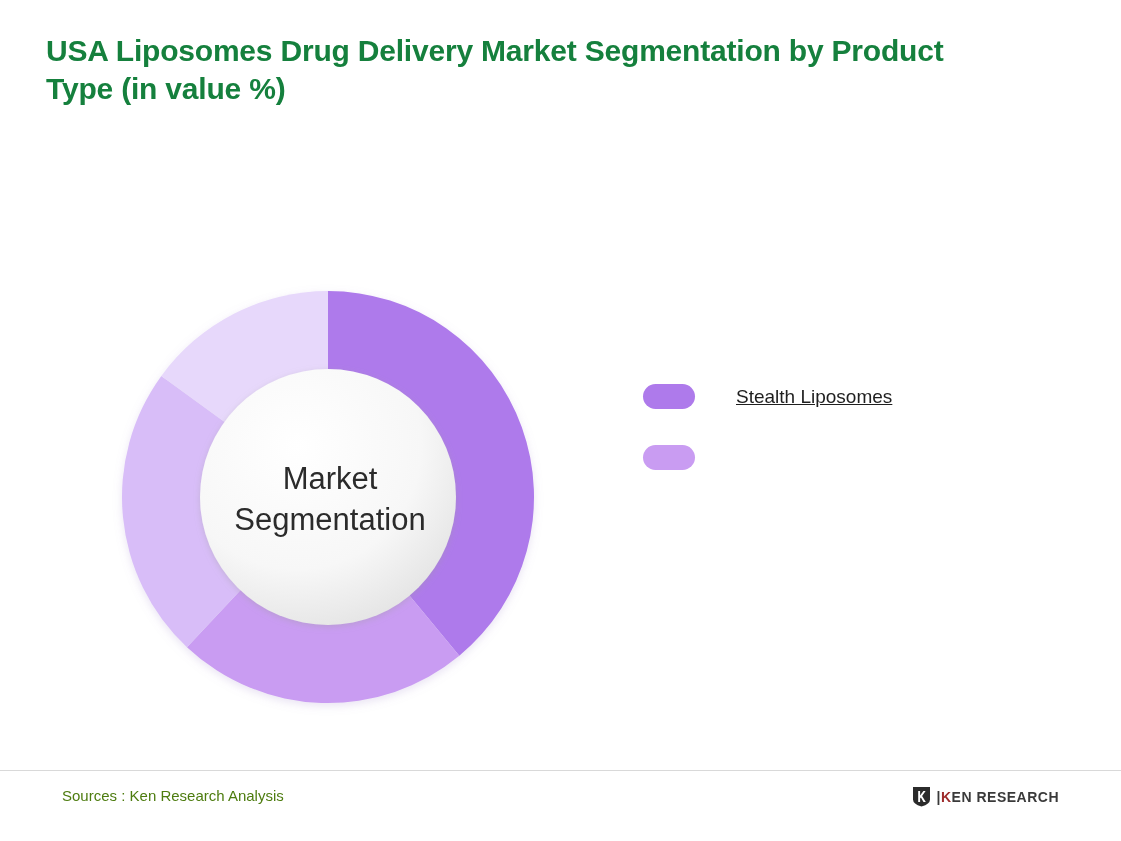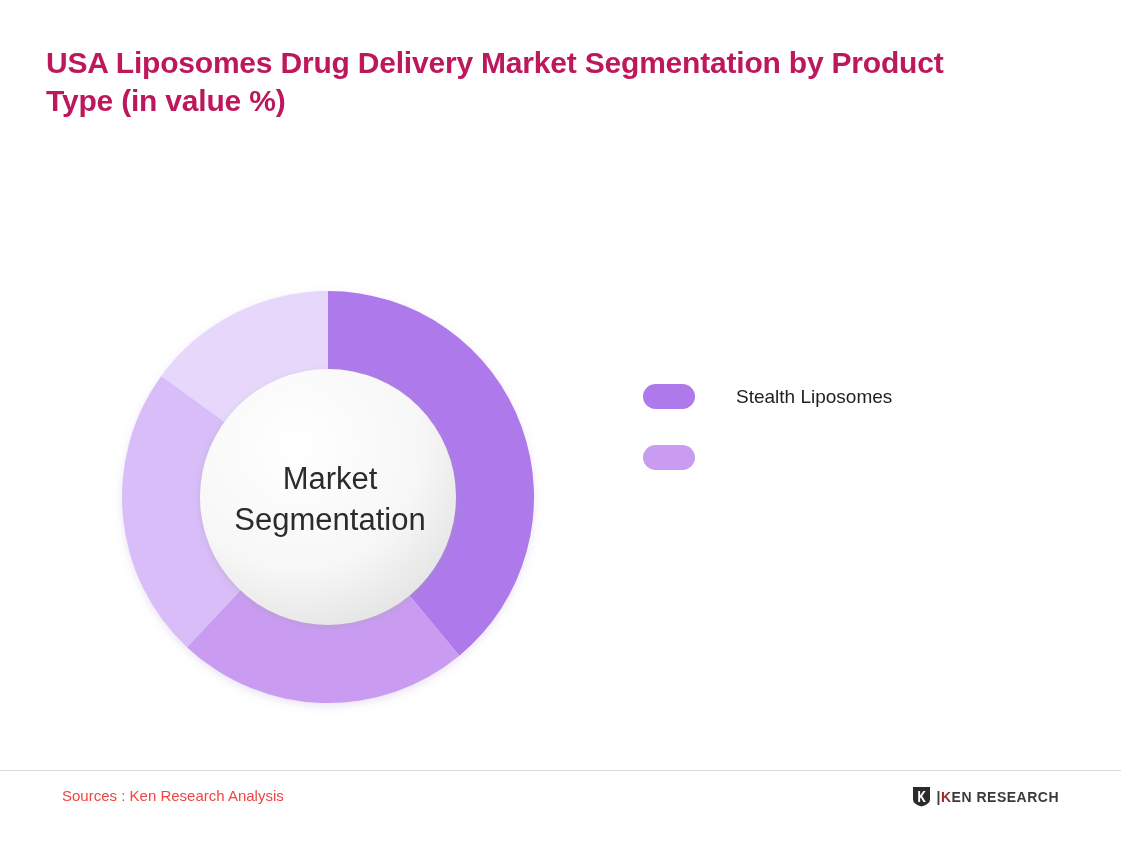--- a/index.html
+++ b/index.html
@@ -17,26 +17,26 @@
   .slide {
     position: absolute;
     inset: 0;
     background: #ffffff;
   }
 
   
   .title {
     position: absolute;
     left: 46px;
-    top: 44px;
+    top: 32px;
     width: 960px;
     font-size: 30px;
     font-weight: bold;
     line-height: 1.28;
-    color: #be185d;
+    color: #15803d;
     letter-spacing: -0.2px;
   }
   .subtitles {
     position: absolute;
     left: 62px;
     top: 182px;
     width: 900px;
     font-size: 19px;
     line-height: 1.78;
     color: #7d7d7d;
@@ -84,37 +84,38 @@
     width: 52px;
     height: 25px;
     border-radius: 13px;
     flex: 0 0 auto;
   }
   .legend-label {
     margin-left: 41px;
     font-size: 19px;
     color: #1f1f1f;
     white-space: nowrap;
+    text-decoration: underline;
   }
 
   
   .footer-rule {
     position: absolute;
     left: 0;
     right: 0;
     top: 770px;
     height: 1px;
     background: #d9d9d9;
   }
   .footer-source {
     position: absolute;
     left: 62px;
     top: 787px;
     font-size: 15px;
-    color: #ef4444;
+    color: #4d7c0f;
   }
   .brand {
     position: absolute;
     right: 62px;
     top: 786px;
     display: flex;
     align-items: center;
     gap: 6px;
   }
   .brand-mark {

